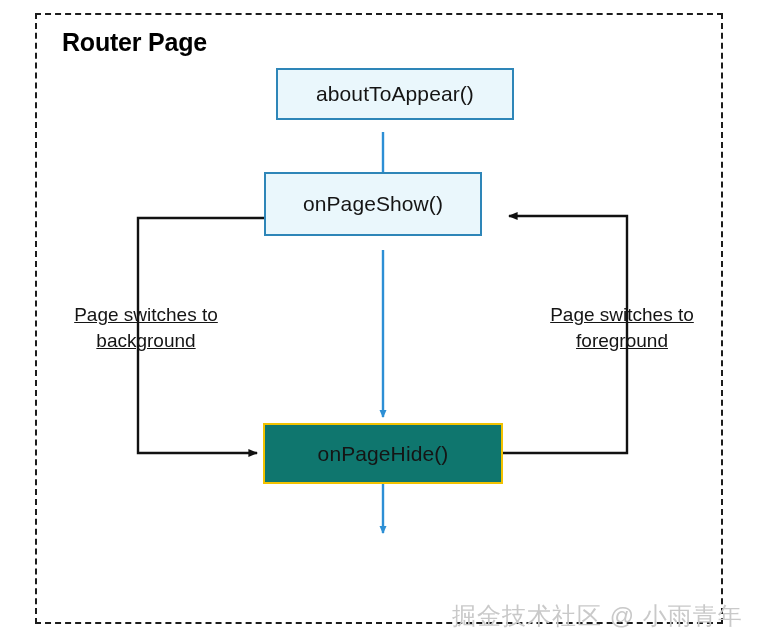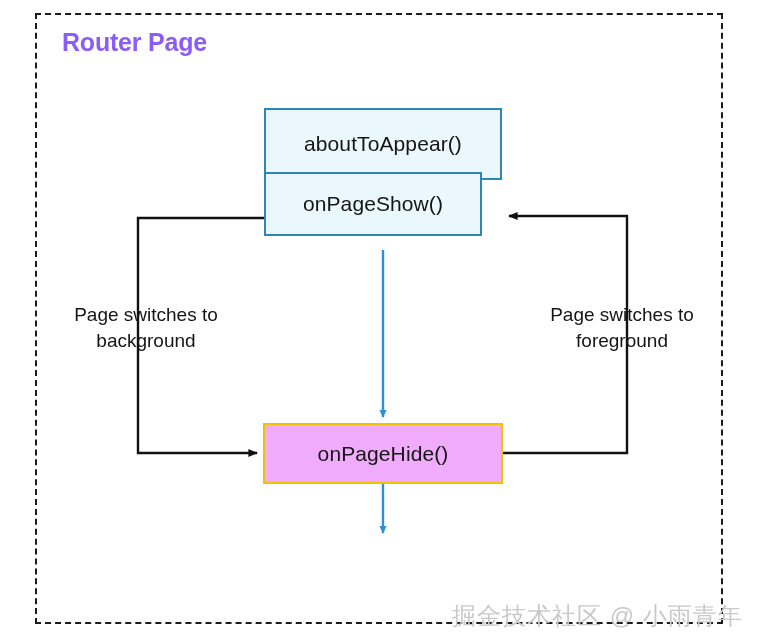--- a/index.html
+++ b/index.html
@@ -36,21 +36,21 @@
     background: transparent;
   }
 
   
   .frame-title {
     position: absolute;
     left: 62px;
     top: 28px;
     font-size: 25px;
     font-weight: bold;
-    color: #8b5cf6;
+    color: #000000;
     letter-spacing: -0.2px;
     white-space: nowrap;
   }
 
   
   .node {
     position: absolute;
     box-sizing: border-box;
     display: flex;
     align-items: center;
@@ -58,37 +58,38 @@
     font-size: 21px;
     color: #151515;
     letter-spacing: 0.1px;
     white-space: nowrap;
   }
   .node.blue {
     background: #eaf7fc;
     border: 2.5px solid #2e86b8;
   }
   .node.yellow {
-    background: #f0abfc;
+    background: #0f766e;
     border: 2.5px solid #f2c200;
   }
 
-  #node-about-to-appear   { left: 264px; top: 68px;  width: 238px; height: 72px; margin-top: 40px; }
+  #node-about-to-appear   { left: 276px; top: 68px;  width: 238px; height: 52px; }
   #node-on-page-show      { left: 264px; top: 172px; width: 218px; height: 64px; }
   #node-on-page-hide      { left: 263px; top: 423px; width: 240px; height: 61px; }
   #node-about-to-disppear { left: 263px; top: 539px; width: 240px; height: 61px; }
 
   
   .edge-label {
     position: absolute;
     font-size: 19px;
     line-height: 26px;
     color: #151515;
     text-align: center;
     white-space: pre-line;
+    text-decoration: underline;
   }
   #label-to-background { left: 50px;  top: 302px; width: 192px; }
   #label-to-foreground { left: 524px; top: 302px; width: 196px; }
 
   
   #edges {
     position: absolute;
     left: 0;
     top: 0;
     width: 766px;

